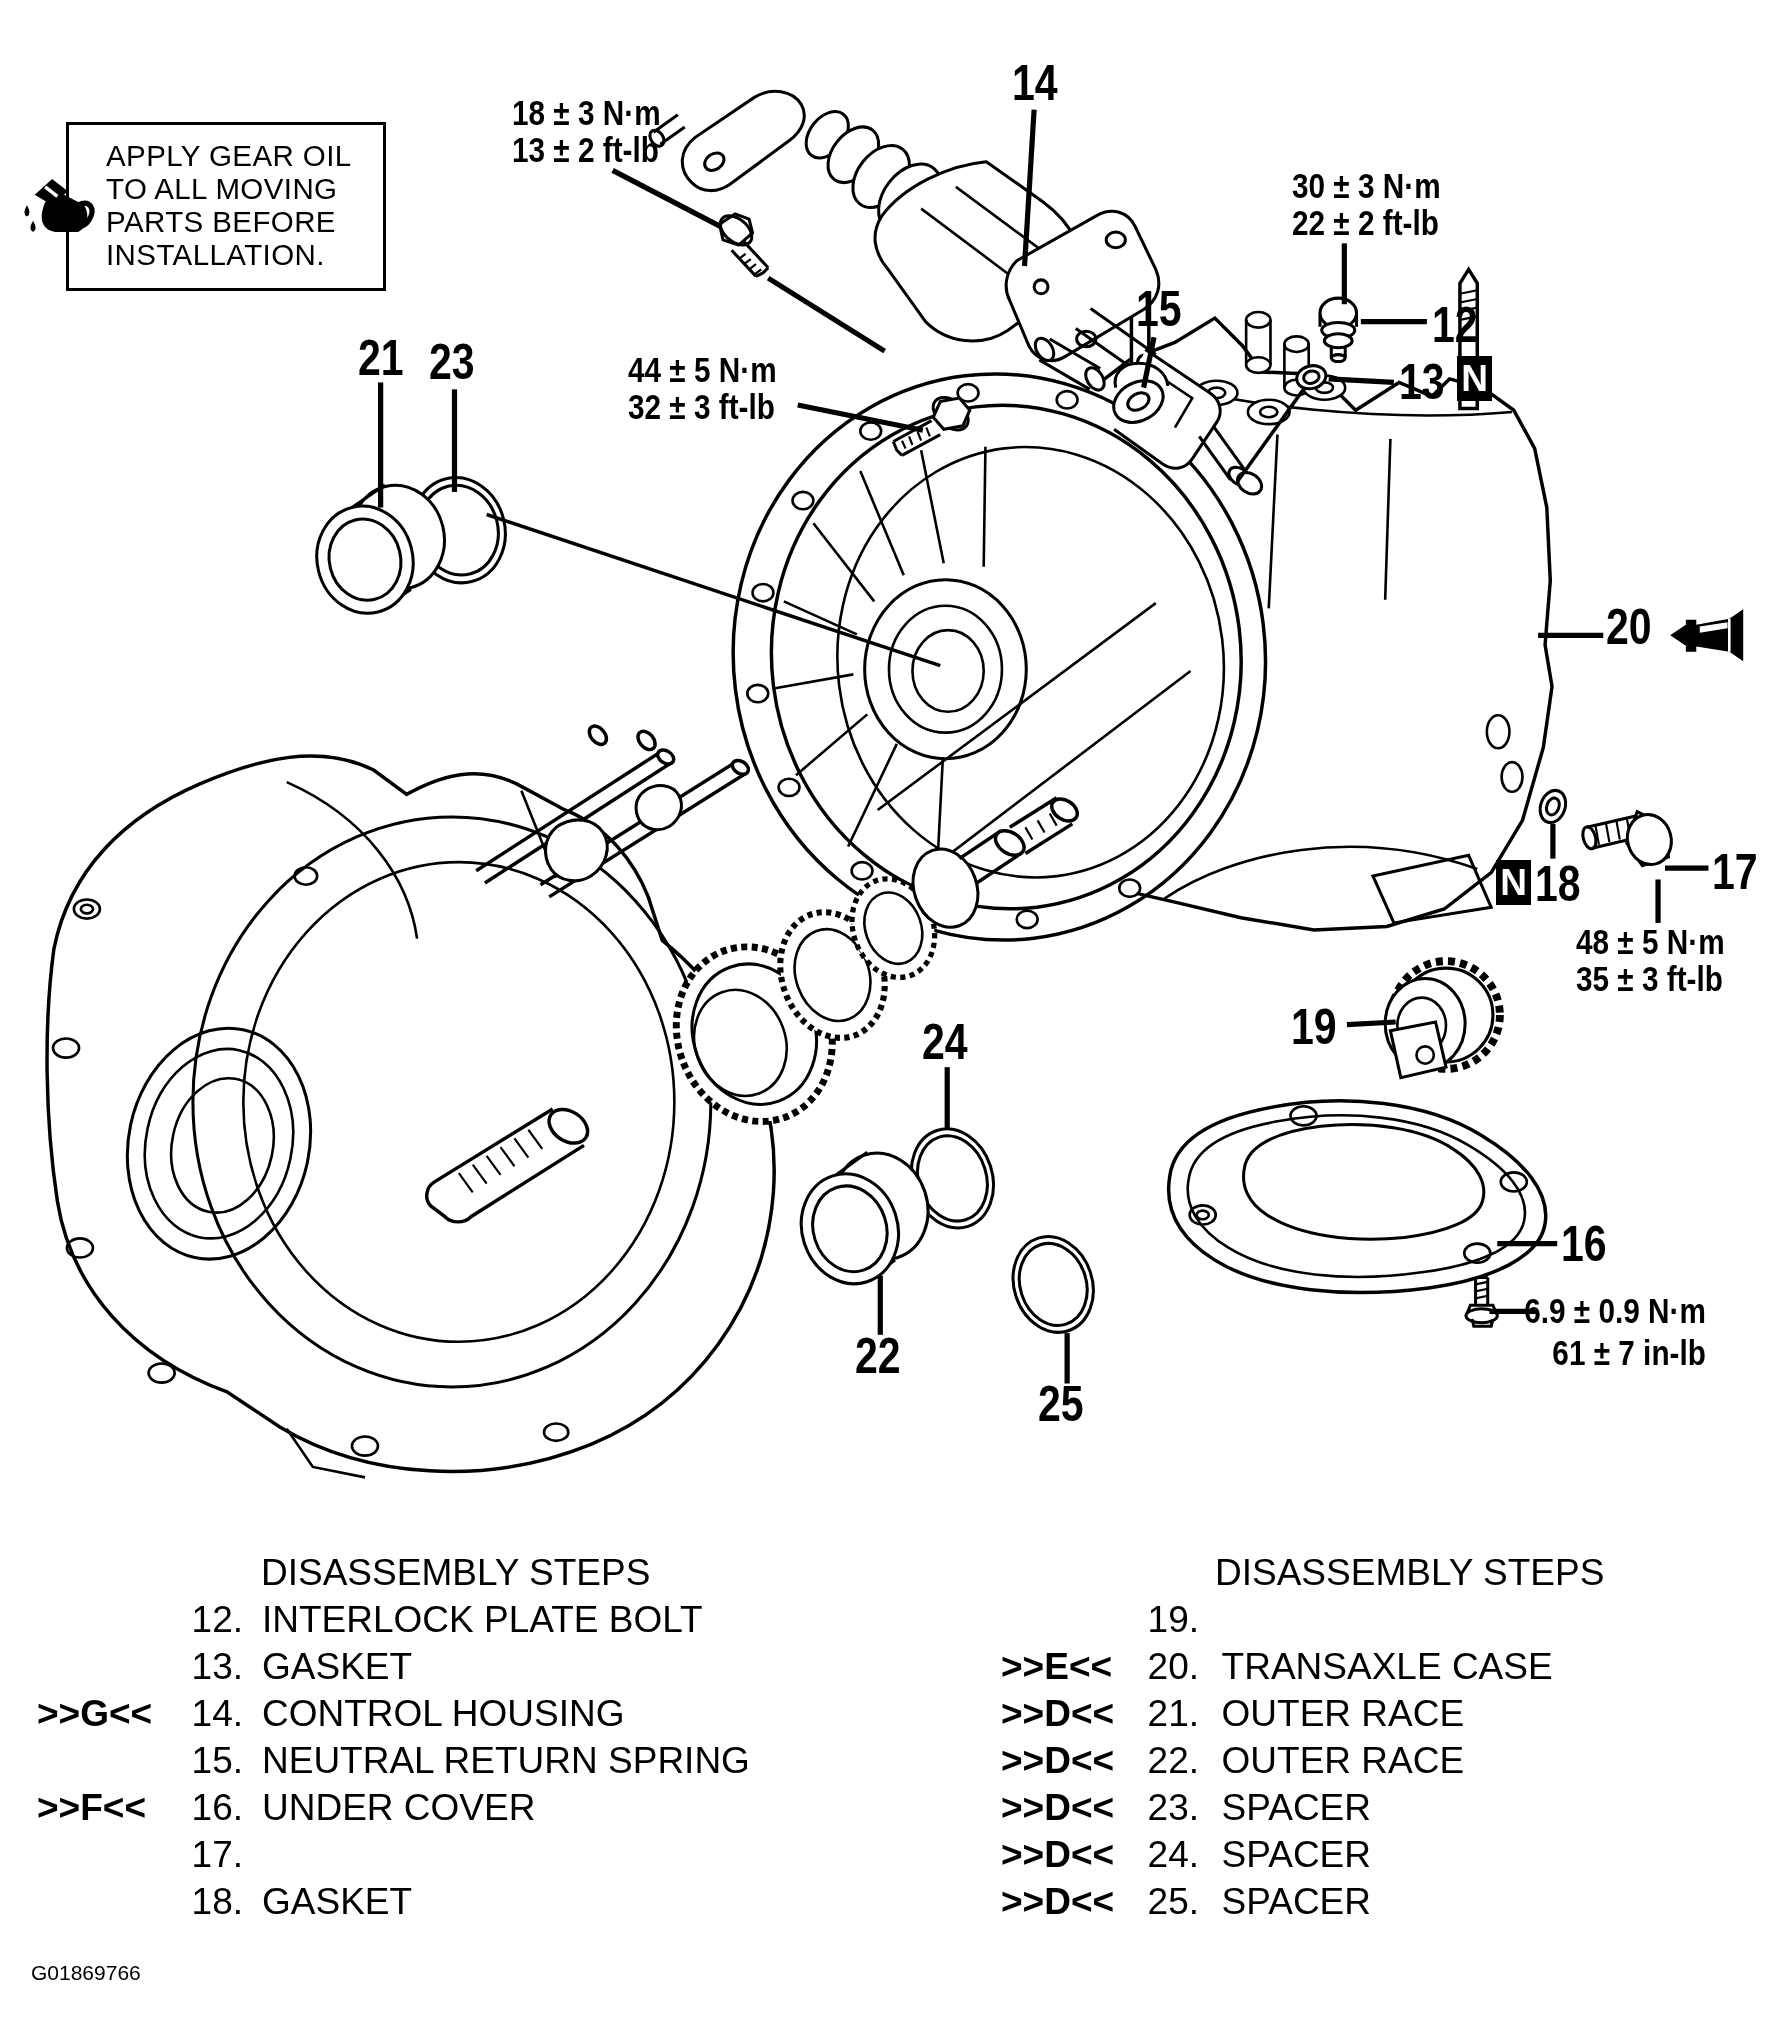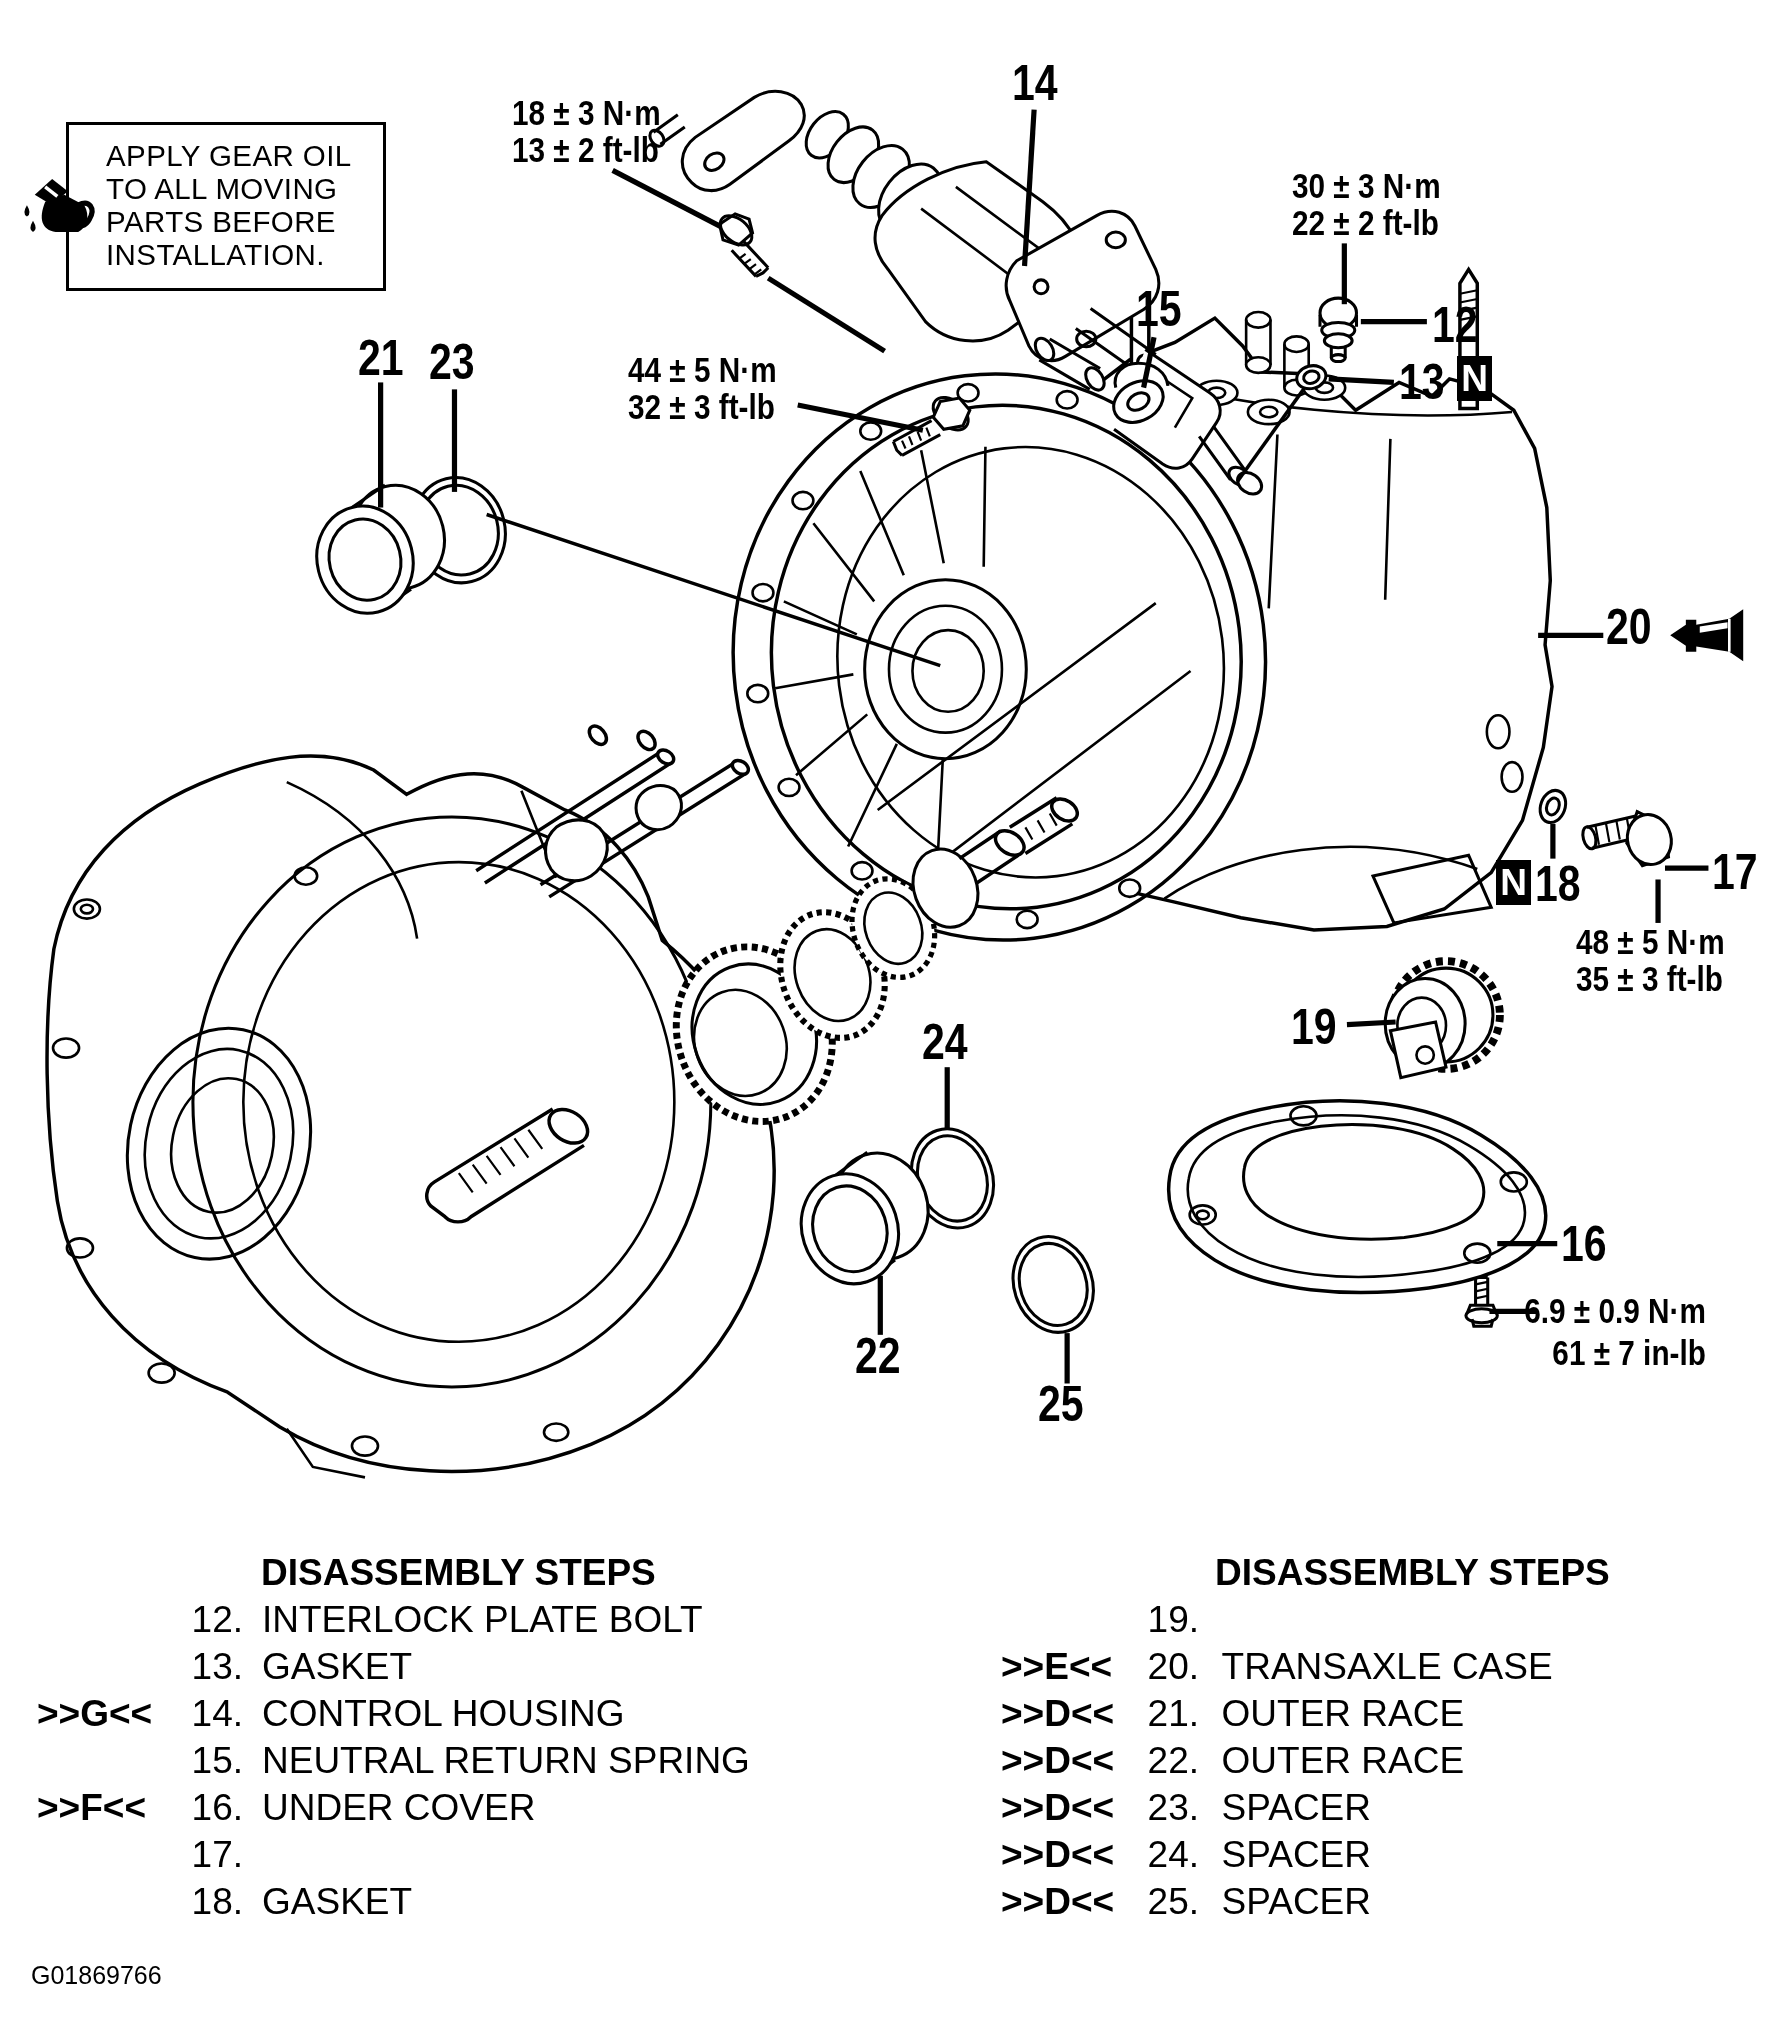--- a/index.html
+++ b/index.html
@@ -9,33 +9,33 @@
   .pnum{position:absolute;font-weight:bold;font-size:50px;line-height:1;
         transform:scaleX(.82);transform-origin:left top;white-space:nowrap;}
   .torque{position:absolute;font-weight:bold;font-size:35px;line-height:37px;white-space:nowrap;
         transform:scaleX(.85);transform-origin:left top;}
   .torque.tright{text-align:right;}
   .nbox{position:absolute;width:35px;height:45px;background:#000;color:#fff;
         font-weight:bold;font-size:37px;display:flex;align-items:center;justify-content:center;}
   .note{position:absolute;left:66px;top:122px;width:320px;height:169px;border:3.5px solid #000;
         box-sizing:border-box;padding:14px 0 4px 37px;font-size:29.5px;line-height:33px;letter-spacing:0.4px;}
   .list{position:absolute;font-size:37px;line-height:47px;}
-  .list .hdr{font-weight:bold;height:47px;white-space:nowrap;}
+  .list .hdr{font-weight:normal;height:47px;white-space:nowrap;}
   .row{display:flex;height:47px;white-space:nowrap;}
   .pfx{font-weight:bold;}
   .no{text-align:right;}
   .llist .hdr{margin-left:224px;}
   .llist .pfx{width:130px;}
   .llist .no{width:76px;}
   .llist .desc{margin-left:19px;}
   .rlist .hdr{margin-left:214px;}
   .rlist .pfx{width:111px;}
   .rlist .no{width:87px;}
   .rlist .desc{margin-left:22.6px;}
-  .footer{position:absolute;left:31px;top:1961px;font-size:25px;}
+  .footer{position:absolute;left:31px;top:1961px;font-size:21px;}
 </style>
 </head>
 <body>
 
 <div class="page">
 
 <svg class="art" width="1791" height="2044" viewBox="0 0 2061 2352">
 
   <g stroke="#000" fill="none" stroke-width="4">
     <ellipse cx="1150" cy="756" rx="306" ry="326" transform="rotate(-7 1150 756)"></ellipse>

